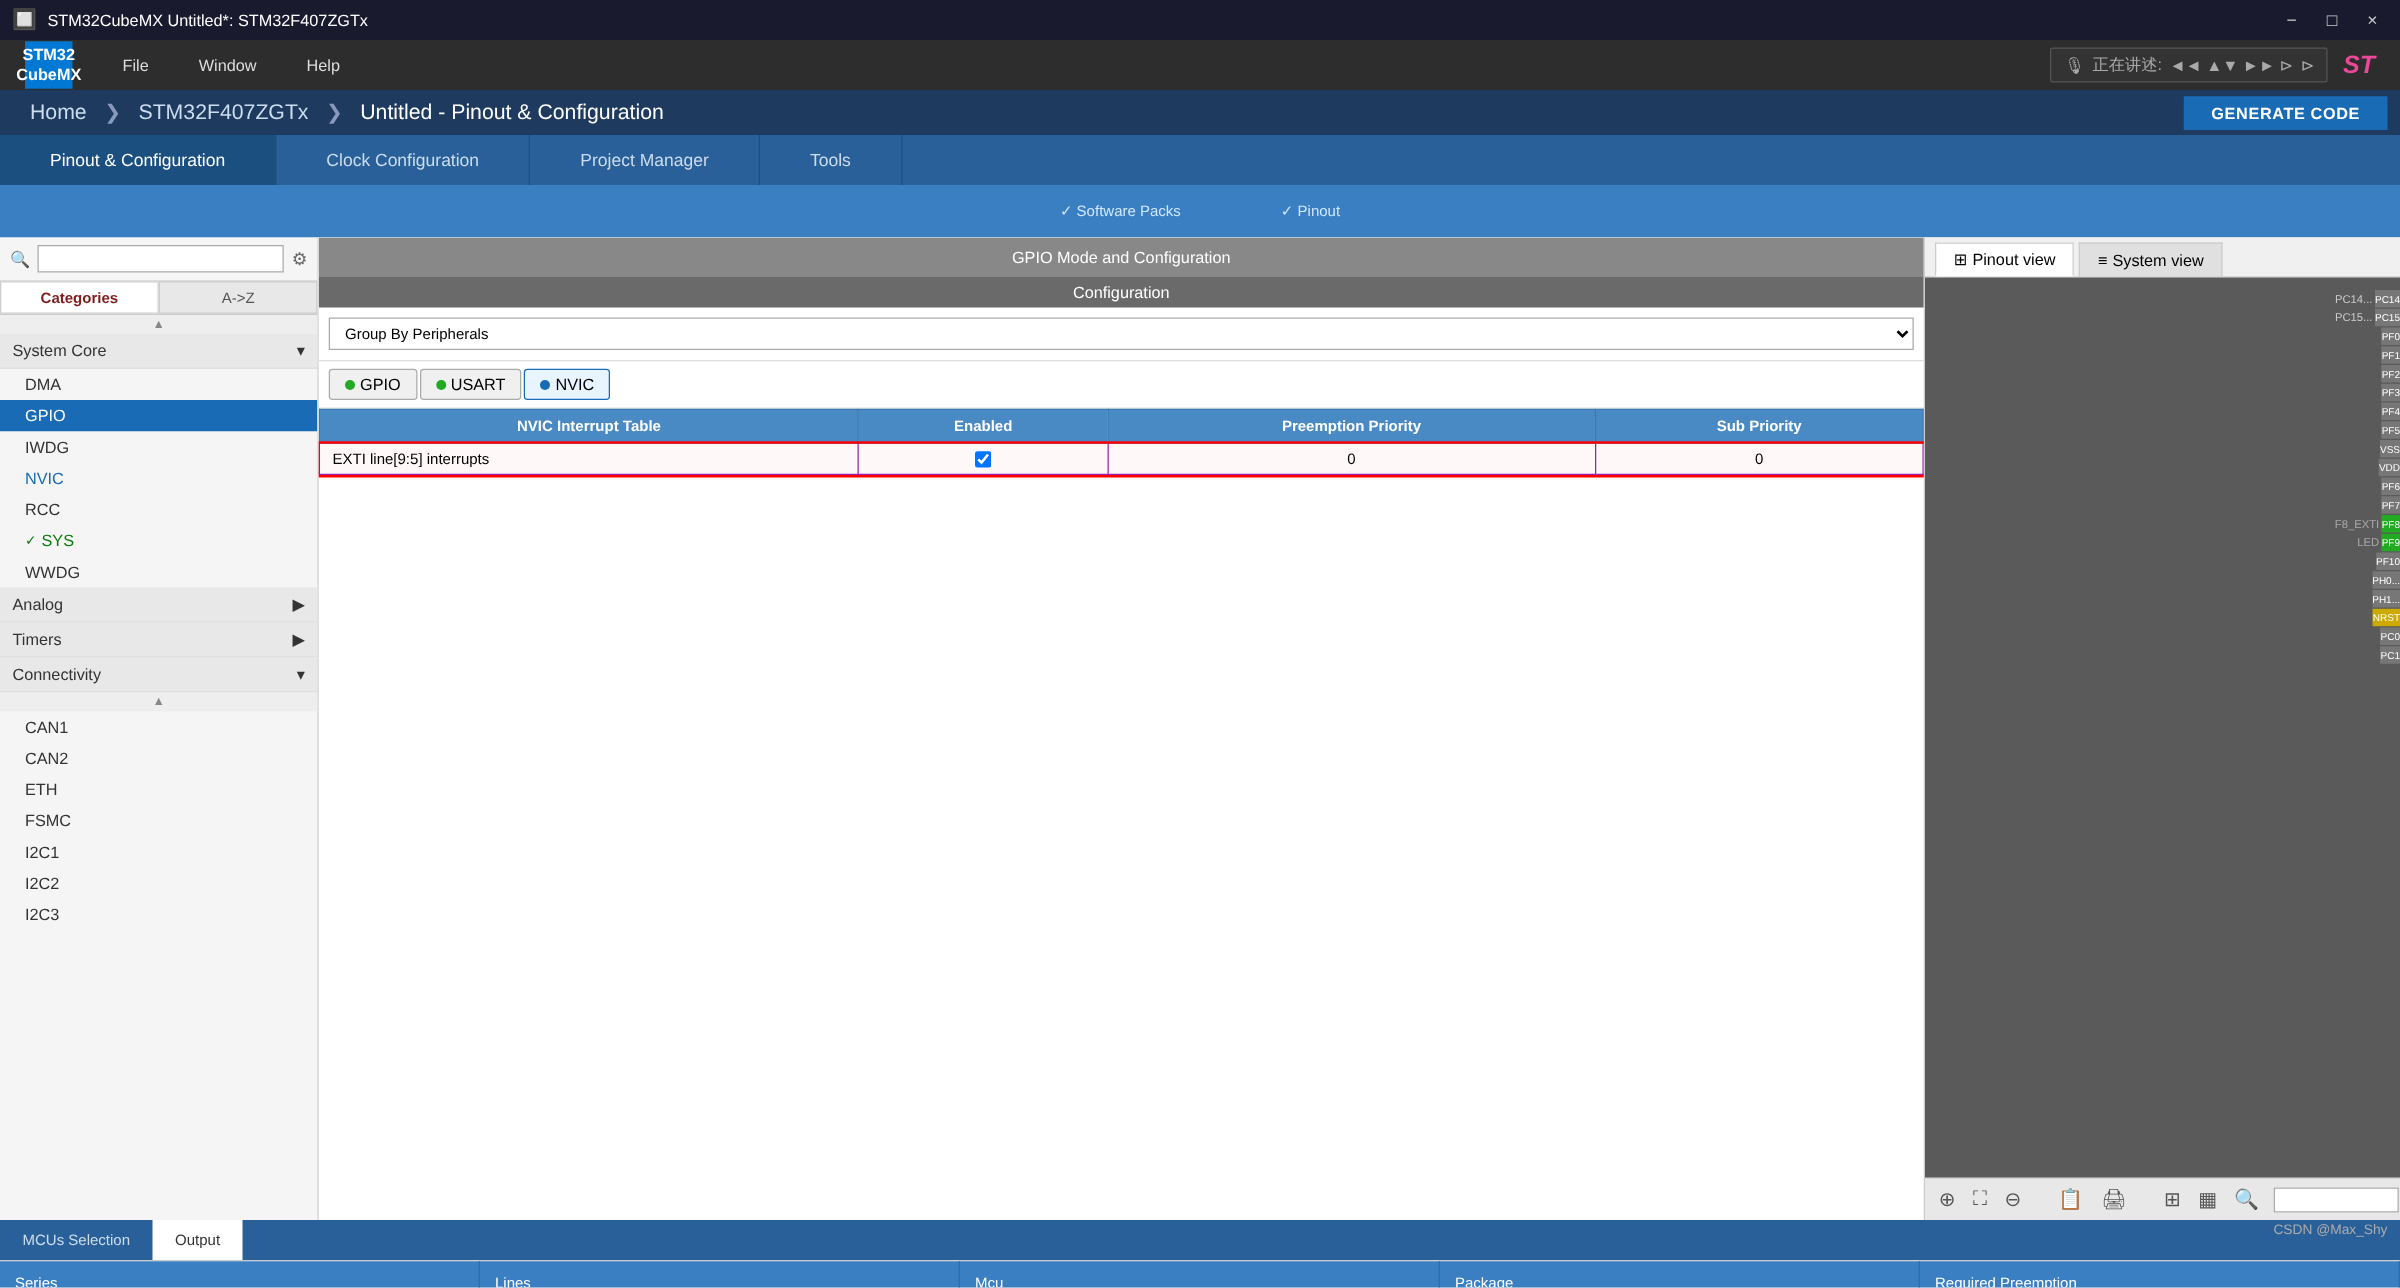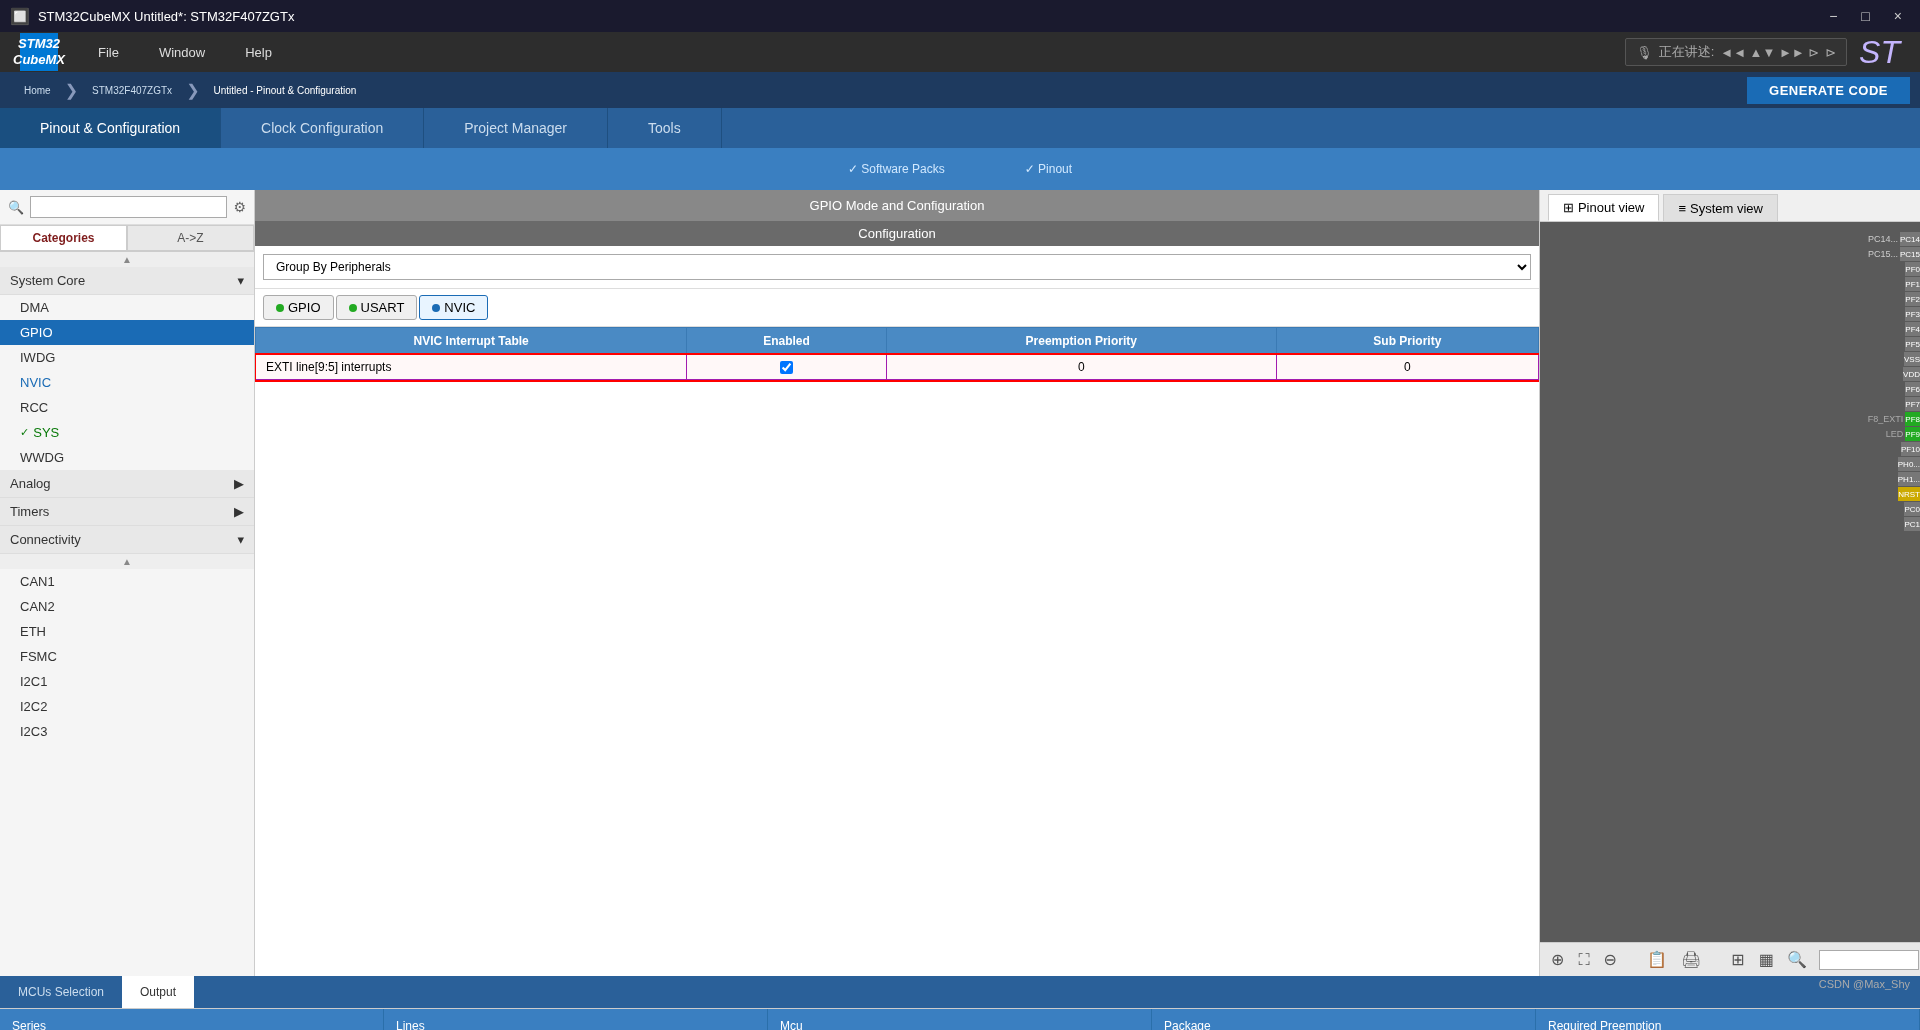--- a/index.html
+++ b/index.html
@@ -22,38 +22,38 @@
     
     .menu-bar {
       background: #2d2d2d;
       color: white;
       height: 40px;
       display: flex;
       align-items: center;
       padding: 0 20px;
       gap: 40px;
     }
-    .menu-bar-logo { display: flex; align-items: flex-start; gap: 6px; font-style: italic; }
+    .menu-bar-logo { display: flex; align-items: flex-start; gap: 6px; }
     .logo-box { width: 38px; height: 38px; background: #0078d4; display: flex; align-items: center; justify-content: center; color: white; font-weight: bold; font-size: 8px; line-height: 1.2; text-align: center; }
     .menu-items { display: flex; gap: 40px; }
     .menu-item { color: #ddd; cursor: pointer; font-size: 13px; }
     .menu-right { margin-left: auto; display: flex; align-items: center; gap: 12px; }
     .speaking-indicator { background: #333; border: 1px solid #555; color: #aaa; font-size: 11px; padding: 4px 10px; display: flex; align-items: center; gap: 6px; border-radius: 2px; }
     .st-logo { color: #e00; font-weight: bold; font-size: 22px; font-style: italic; }
 
     
     .breadcrumb-bar {
       background: #1e3a5f;
       height: 36px;
       display: flex;
       align-items: center;
       padding: 0 10px;
       gap: 0;
     }
-    .breadcrumb-item { color: #cde; font-size: 10px; padding: 4px 14px; height: 52px; display: flex; align-items: center; cursor: pointer; }
+    .breadcrumb-item { color: #cde; font-size: 17px; padding: 4px 14px; height: 52px; display: flex; align-items: center; cursor: pointer; }
     .breadcrumb-sep { color: #89b; font-size: 16px; }
     .breadcrumb-item.active { color: white; font-weight: 500; }
     .generate-btn {
       margin-left: auto;
       background: #1a6bb5;
       color: white;
       border: none;
       padding: 6px 22px;
       font-size: 13px;
       font-weight: bold;
@@ -361,21 +361,21 @@
     <span class="menu-item">Window</span>
     <span class="menu-item">Help</span>
   </div>
   <div class="menu-right">
     <div class="speaking-indicator">
       <span>🎙</span>
       <span>正在讲述:</span>
       <span>◄◄ ▲▼ ►► ⊳</span>
       <span>⊳</span>
     </div>
-    <span class="st-logo" style="color:#c4b5fd; font-weight:normal; font-size:32px; font-style:italic;">ST</span>
+    <span class="st-logo" style="color:#ec4899; font-weight:bold; font-size:20px; font-style:italic;">ST</span>
   </div>
 </div>
 
 <div class="breadcrumb-bar">
   <span class="breadcrumb-item">Home</span>
   <span class="breadcrumb-sep">❯</span>
   <span class="breadcrumb-item">STM32F407ZGTx</span>
   <span class="breadcrumb-sep">❯</span>
   <span class="breadcrumb-item active">Untitled - Pinout &amp; Configuration</span>
   <button class="generate-btn">GENERATE CODE</button>

